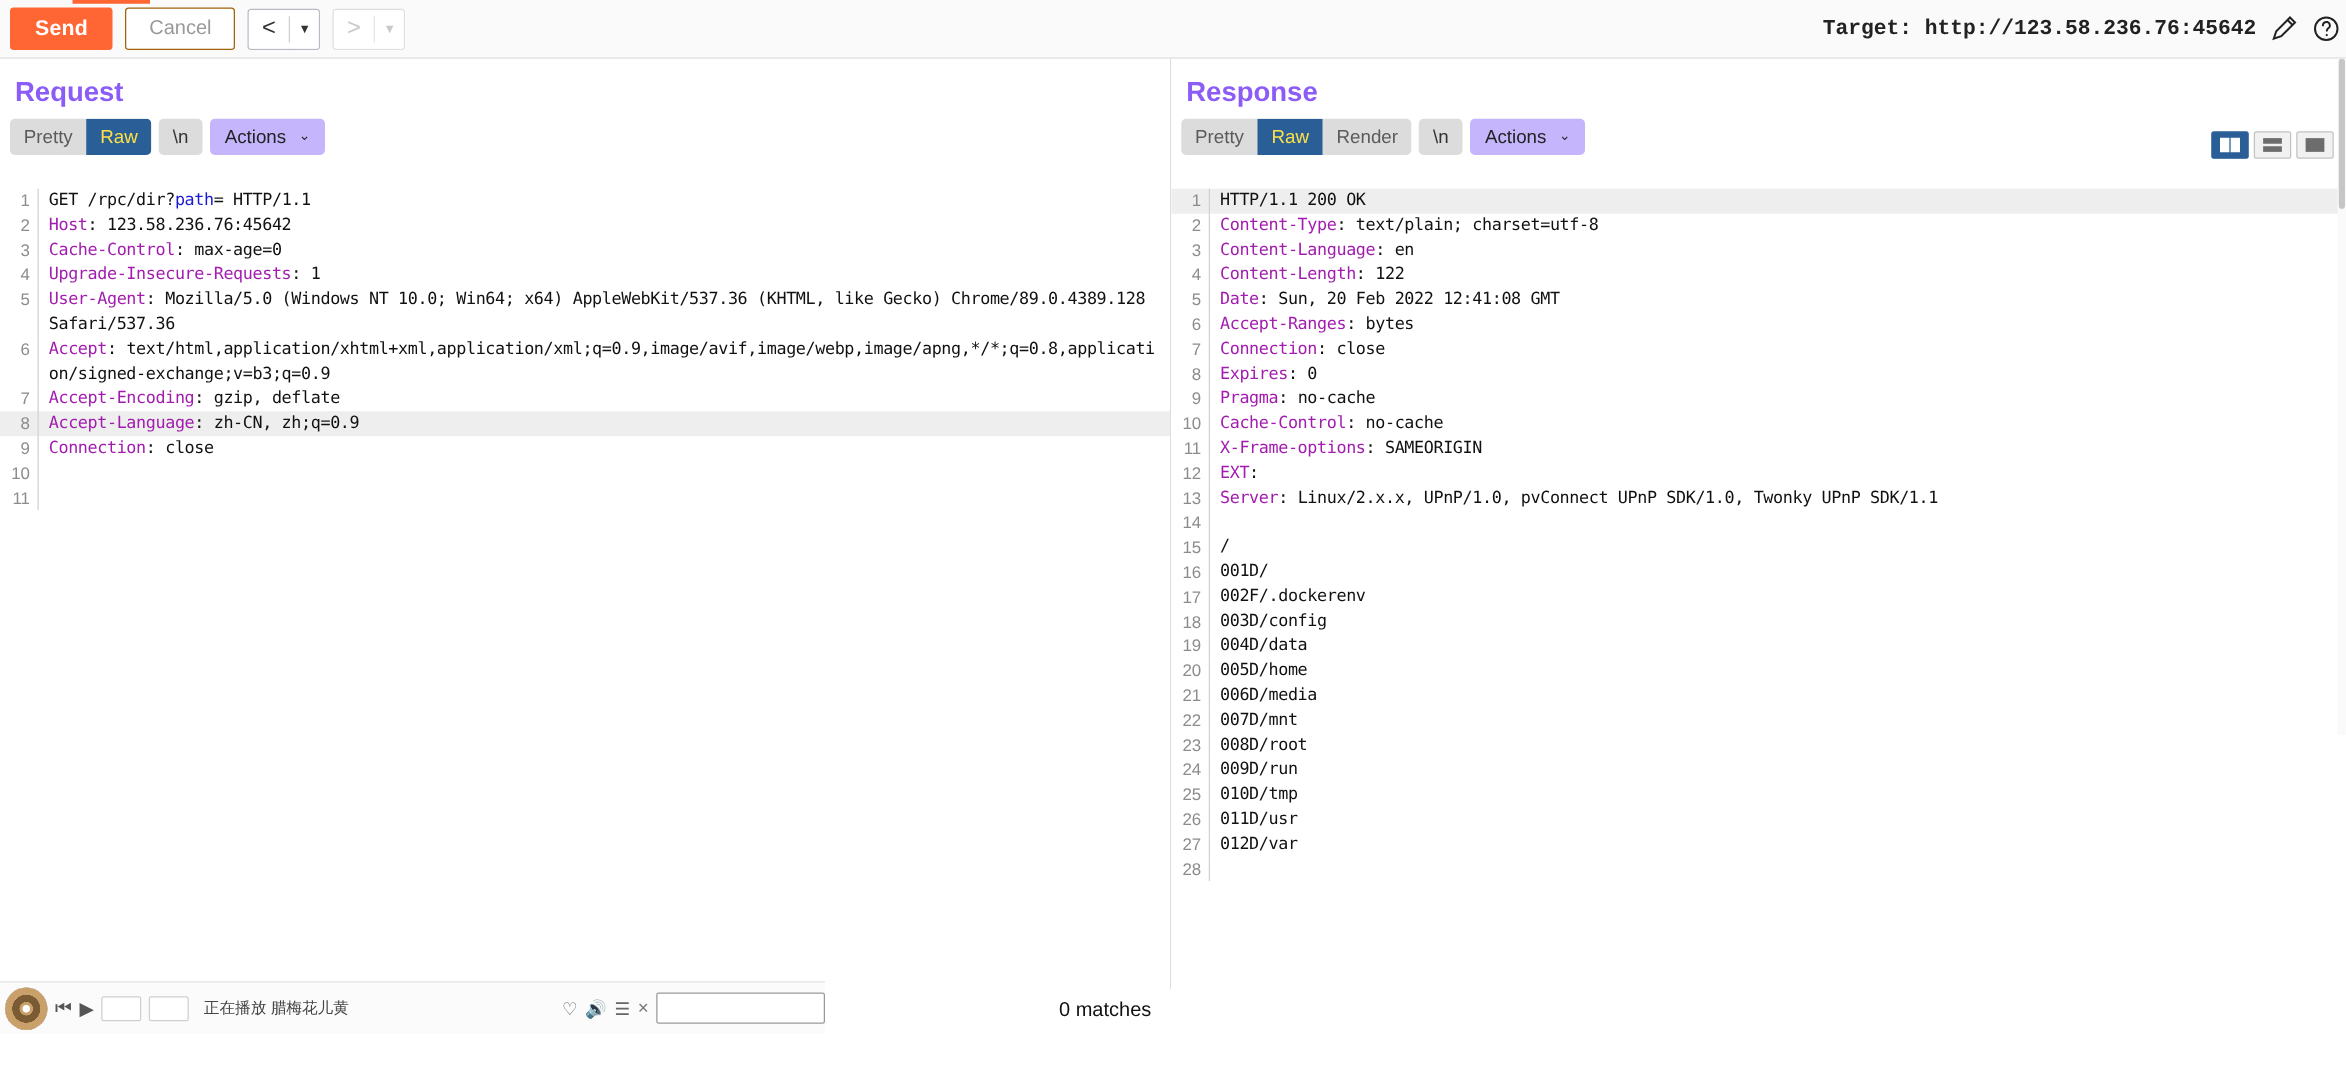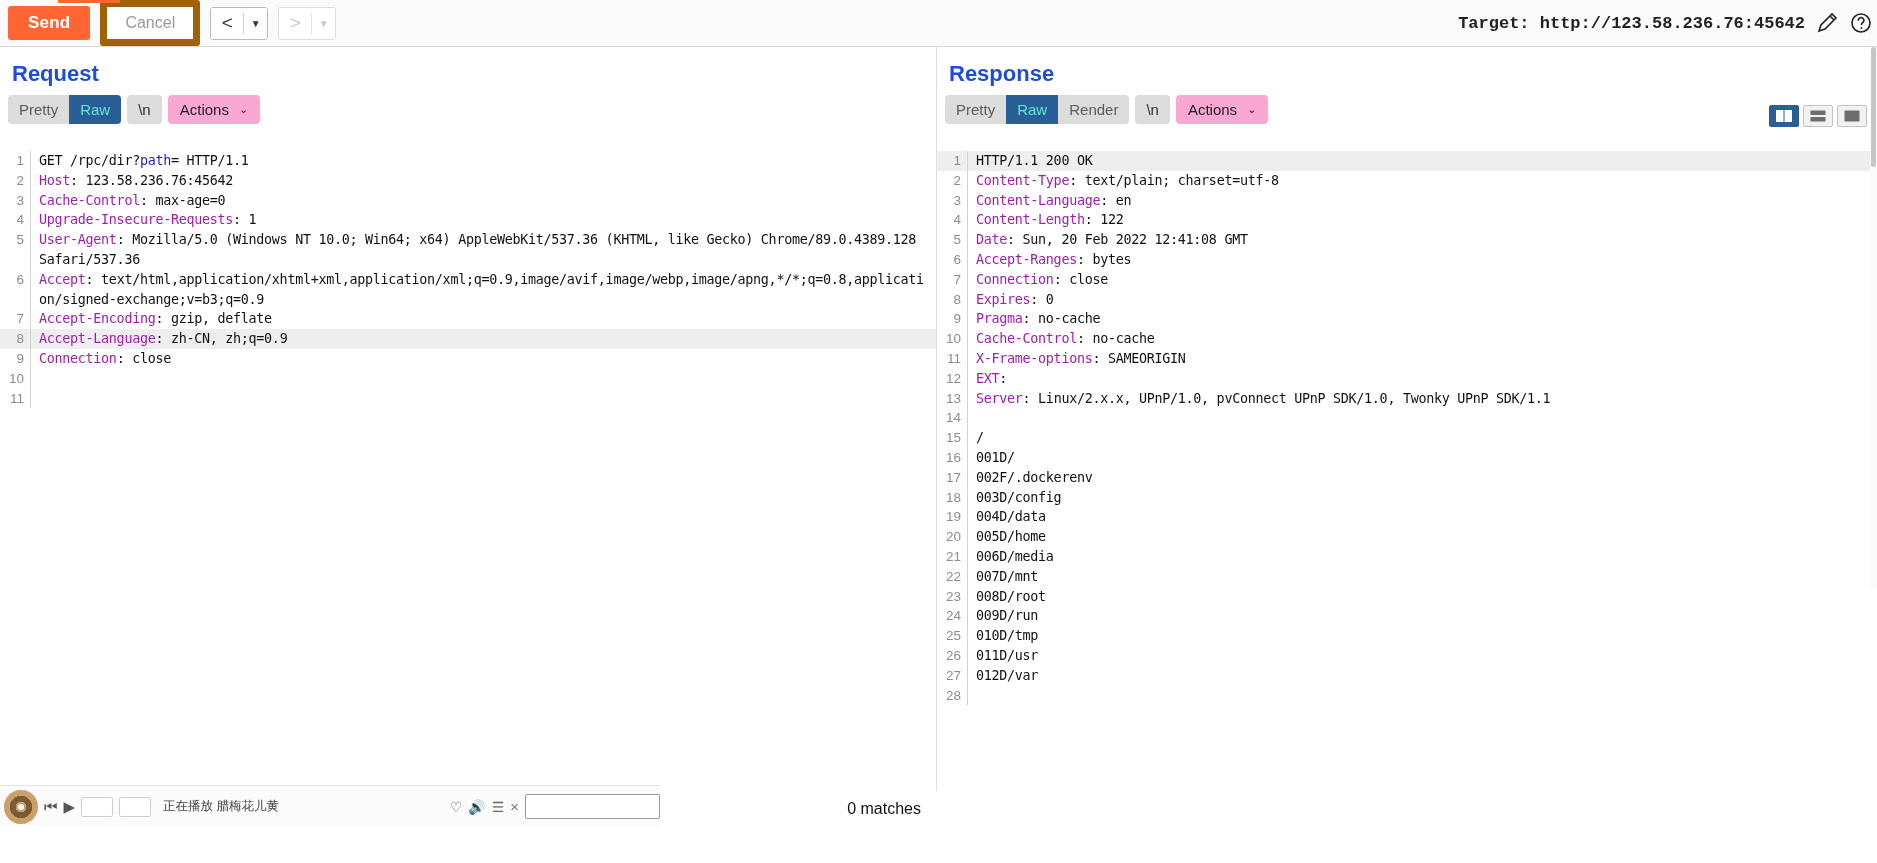--- a/index.html
+++ b/index.html
@@ -20,21 +20,21 @@
   }
   .tb-accent {
     position:absolute; top:0; left:58px; width:62px; height:3px; background:#ff6633;
   }
   .btn-send {
     background:#ff6633; color:#fff; border:none; border-radius:3px;
     font-size:17px; font-weight:bold; padding:7px 20px; cursor:pointer;
     font-family:"Liberation Sans", sans-serif; letter-spacing:.2px;
   }
   .btn-cancel {
-    margin-left:10px; background:#fff; color:#999; border:7px solid #a16207;
+    margin-left:10px; background:#fff; color:#999; border:1px solid #a16207;
     border-radius:3px; font-size:16px; padding:7px 18px; cursor:pointer;
     font-family:"Liberation Sans", sans-serif;
   }
   .split-btn {
     margin-left:10px; display:flex; align-items:stretch;
     border:1px solid #b9b9c6; border-radius:3px; overflow:hidden; background:#fff;
     height:33px;
   }
   .split-btn.disabled { border-color:#dedede; }
   .split-main {
@@ -59,37 +59,37 @@
   }
   .icon-btn { cursor:pointer; display:flex; align-items:center; }
 
   
   .panes { position:absolute; top:47px; left:0; width:1877px; height:780px; display:flex; }
   .pane { position:relative; height:100%; background:#fff; }
   .pane-left { width:937px; border-right:1px solid #ddd; }
   .pane-right { width:940px; }
 
   .pane-title {
-    color:#1d4ed8; font-size:22px; font-weight:bold;
+    color:#8b5cf6; font-size:22px; font-weight:bold;
     padding:14px 0 0 12px; font-family:"Liberation Sans", sans-serif;
   }
 
   .tabrow { display:flex; align-items:center; padding:8px 0 0 8px; gap:6px; }
   .tabgroup { display:flex; background:#dcdcdc; border-radius:4px; overflow:hidden; }
   .tab {
     padding:5px 11px; font-size:15px; color:#5b5b5b; cursor:pointer;
     font-family:"Liberation Sans", sans-serif; line-height:19px;
   }
-  .tab.active { background:#2a5e96; color:#5eead4; }
+  .tab.active { background:#2a5e96; color:#fde047; }
   .tabsingle {
     background:#dcdcdc; border-radius:4px; padding:5px 11px; font-size:15px;
     color:#333; cursor:pointer; font-family:"Liberation Sans", sans-serif; line-height:19px;
   }
   .tab-actions {
-    background:#f9a8d4; border-radius:4px; padding:5px 12px; font-size:15px;
+    background:#c4b5fd; border-radius:4px; padding:5px 12px; font-size:15px;
     color:#222; cursor:pointer; display:flex; align-items:center; gap:10px;
     font-family:"Liberation Sans", sans-serif; line-height:19px;
   }
   .caret { font-size:11px; }
 
   
   .viewmodes { position:absolute; top:58px; right:10px; display:flex; gap:4px; }
   .vm {
     width:30px; height:22px; border:1px solid #c2c2c2; background:#f1f1f1;
     display:flex; align-items:center; justify-content:center; cursor:pointer; border-radius:2px;

